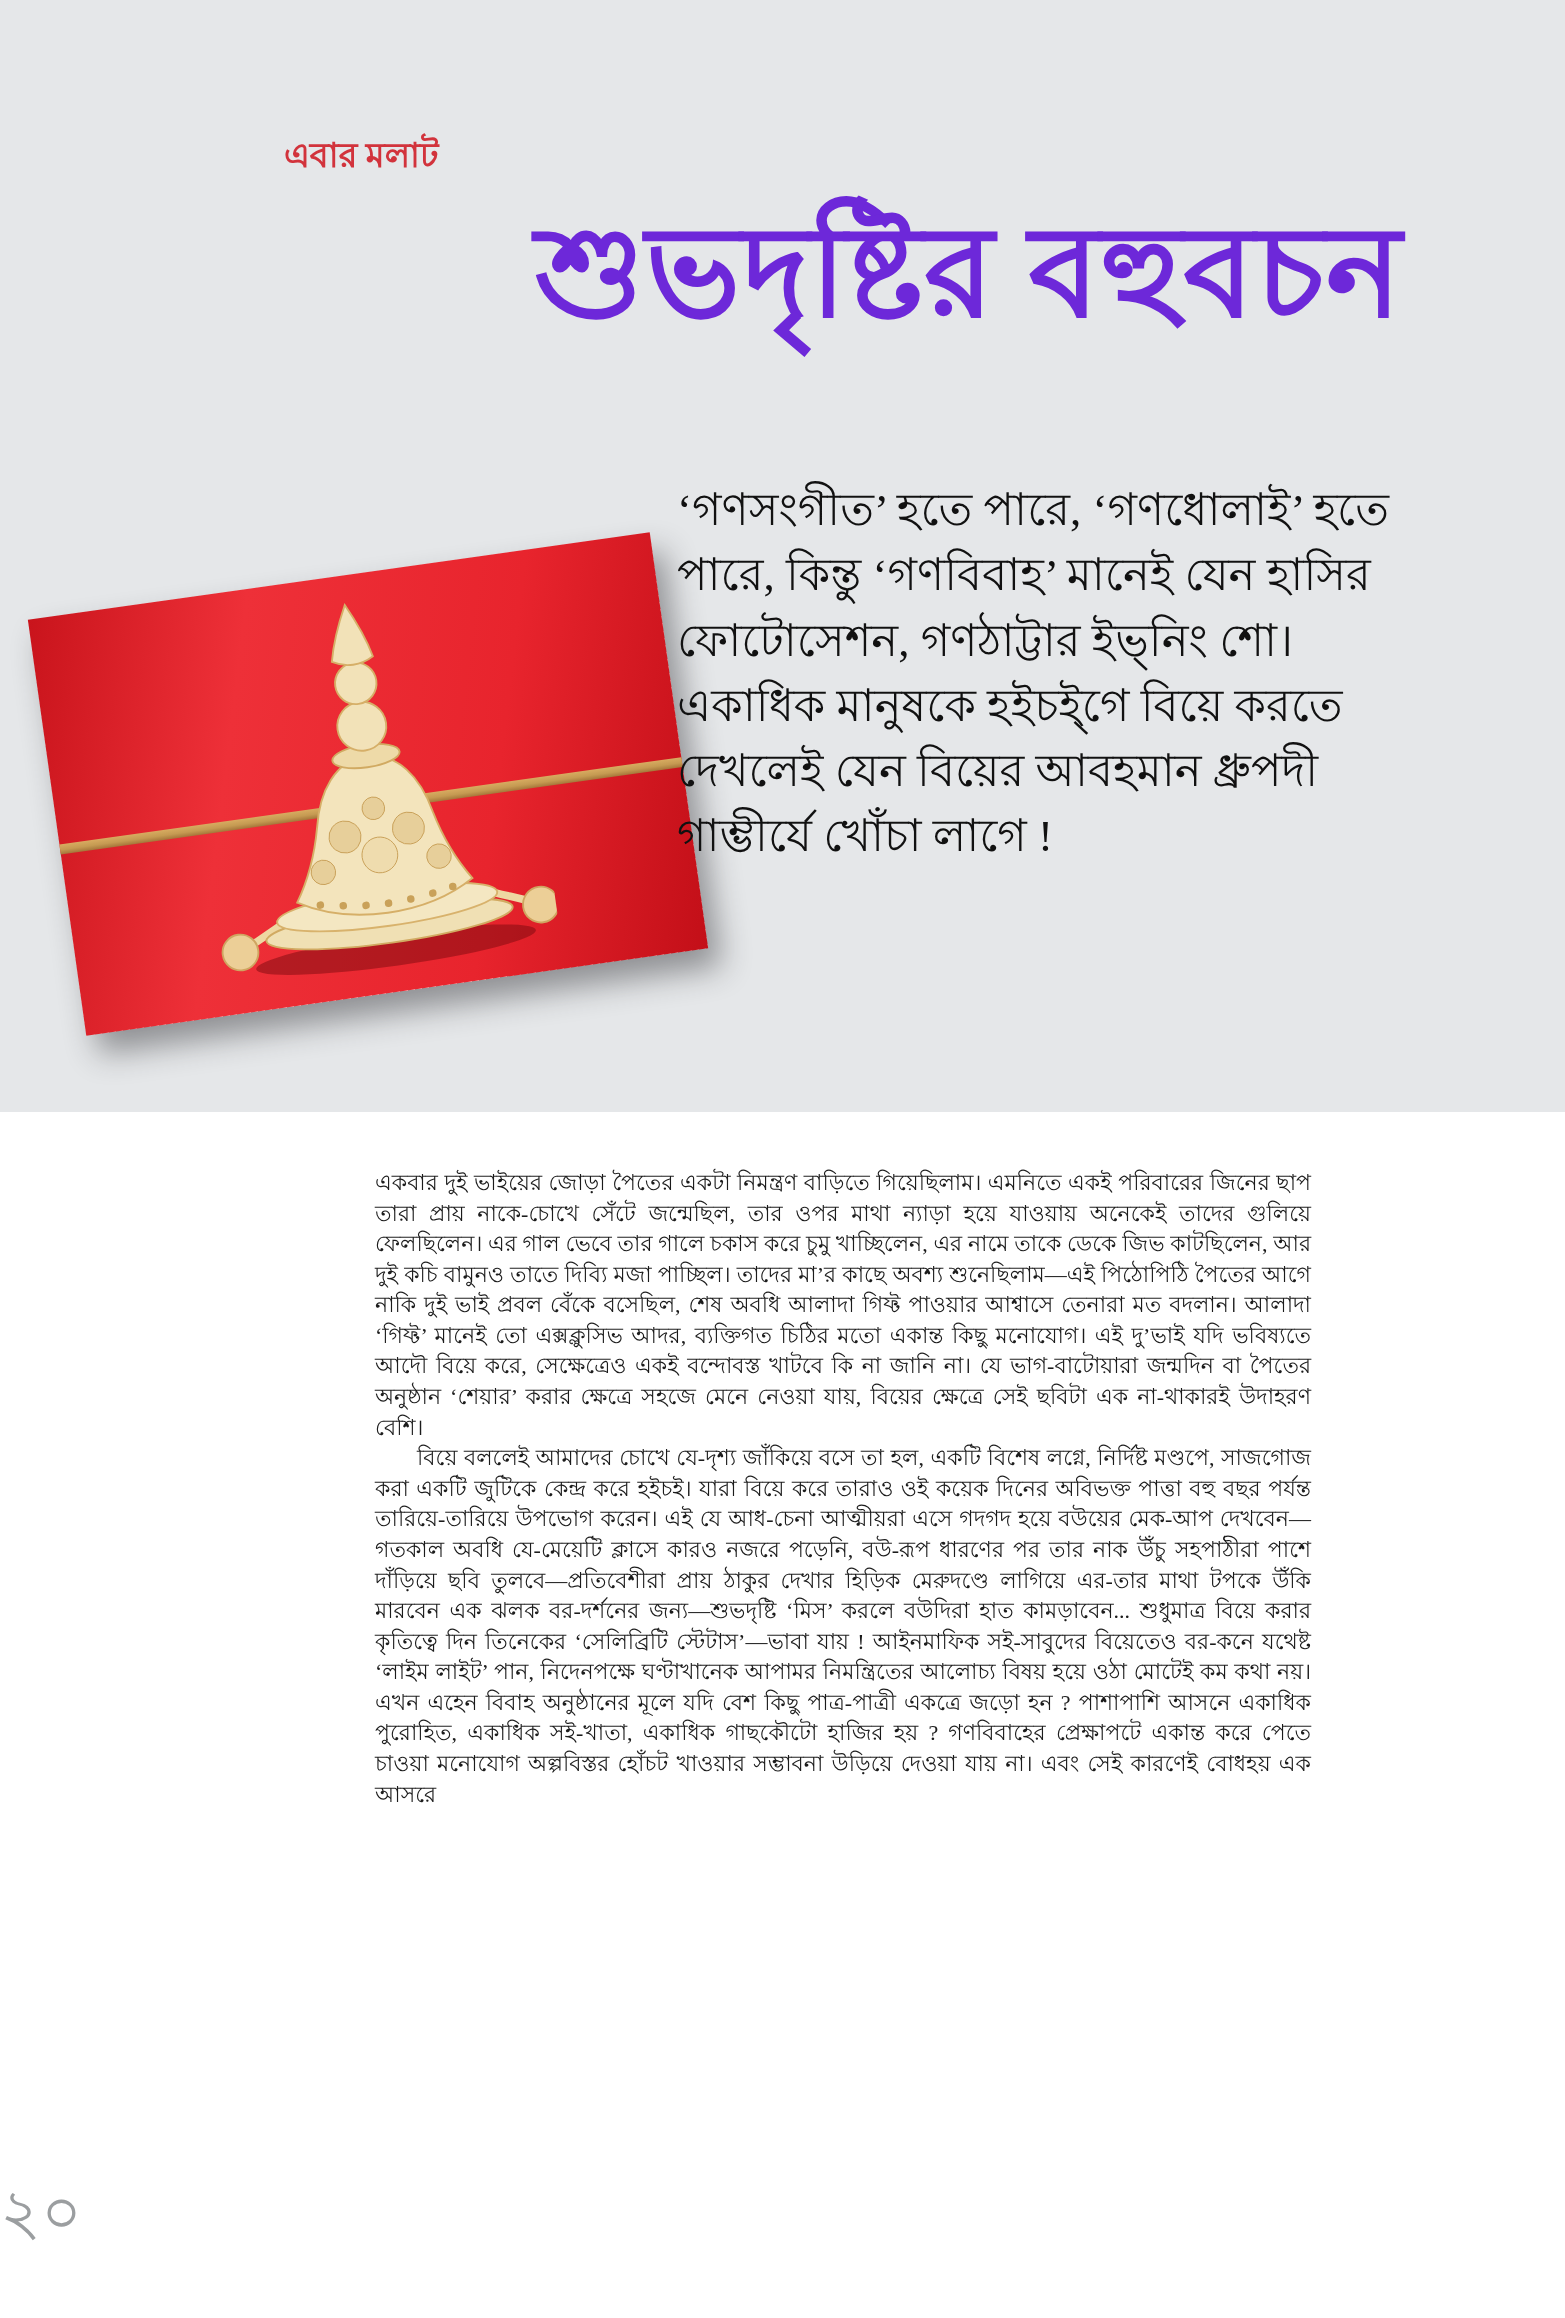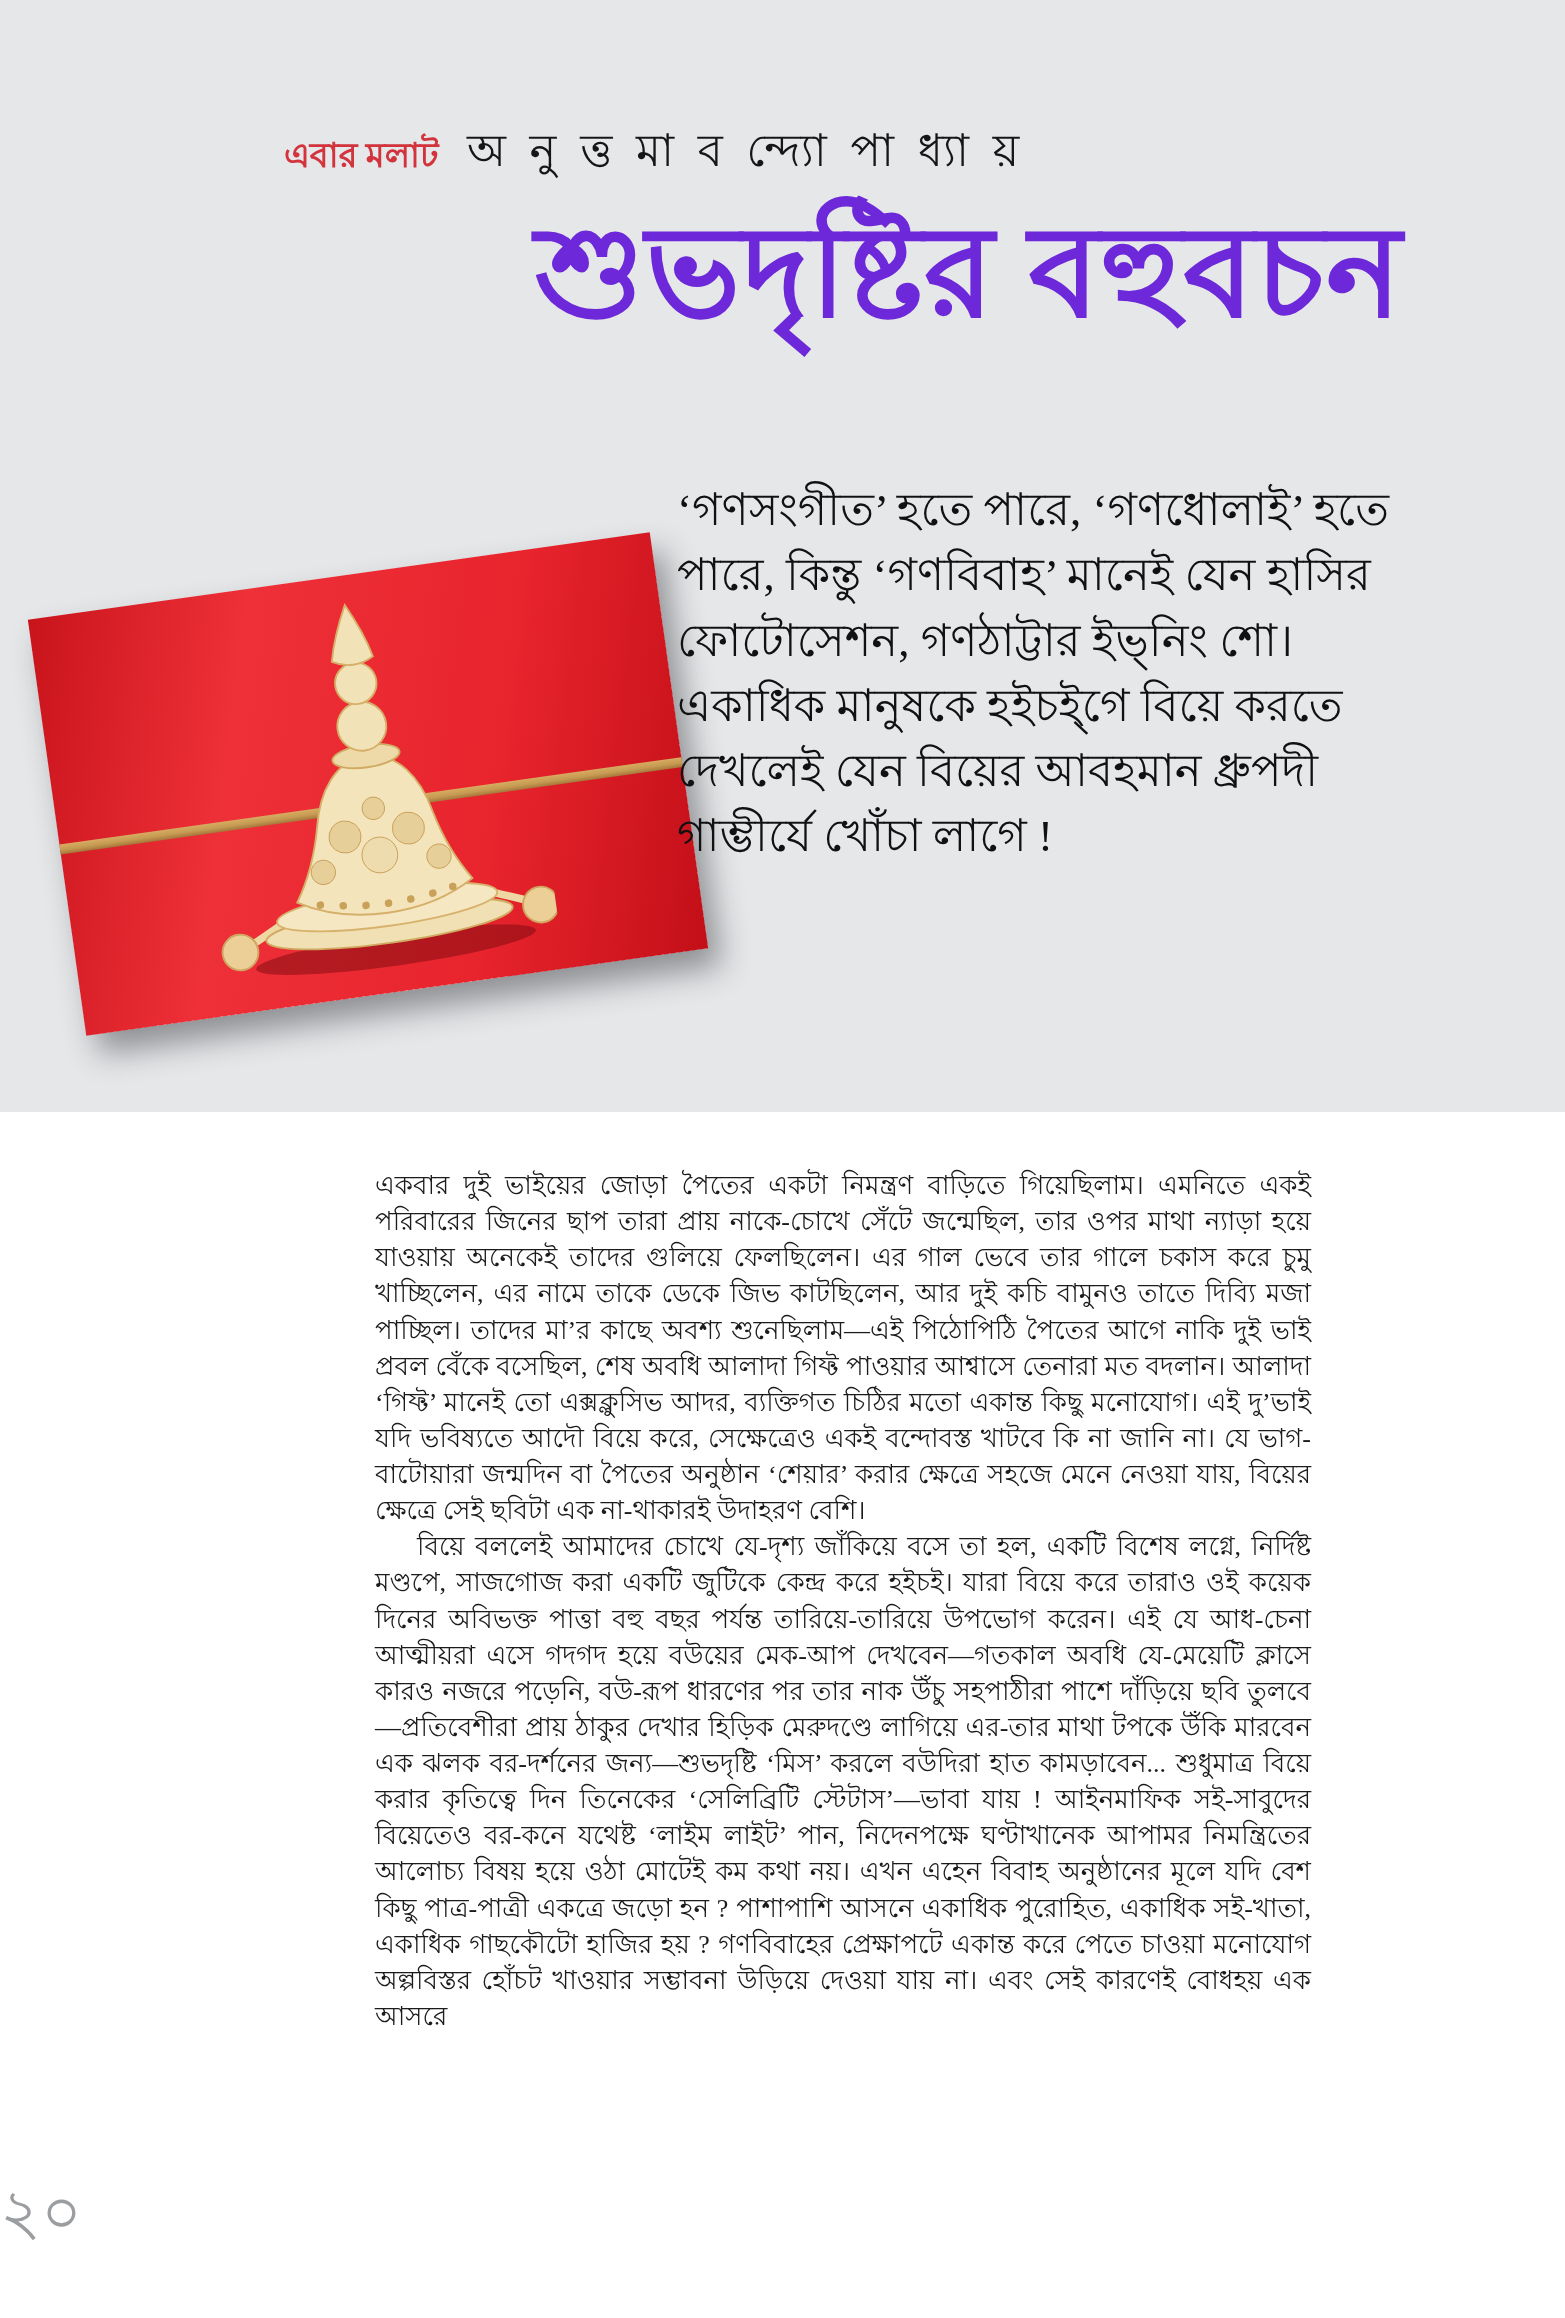--- a/index.html
+++ b/index.html
@@ -52,21 +52,21 @@
 
   
   .standfirst {
     position:absolute; left:677px; top:478px; width:730px;
     font-size:45px; line-height:1.45; color:#111111;
   }
 
   
   .body-text {
     position:absolute; left:375px; top:1168px; width:936px;
-    font-size:26px; line-height:1.39; text-align:justify;
+    font-size:22px; line-height:1.39; text-align:justify;
     color:var(--text-black,#1b1b1b);
   }
   .body-text p { margin:0; }
   .body-text p + p { text-indent:42px; }
 
   
   .footer-name {
     position:absolute; left:0; top:2134px; width:100%;
     text-align:center; font-size:28px; color:#232323;
   }
@@ -77,21 +77,20 @@
   }
 </style>
 </head>
 <body>
 
 <div class="page">
 
   <div class="hero">
 
     <div class="kicker">এবার মলাট</div>
-    <div class="author">অ নু ত্ত মা  ব ন্দ্যো পা ধ্যা য়</div>
     <div class="headline">শুভদৃষ্টির বহুবচন</div>
 
     <div class="photo">
       <div class="stripe"></div>
       <svg class="crown-svg" viewBox="0 0 360 400" aria-hidden="true">
 
         <ellipse cx="185" cy="378" rx="150" ry="17" fill="rgba(110,6,10,0.45)"></ellipse>
 
         <path d="M78,330 C55,342 38,350 26,356" stroke="#eed7a2" stroke-width="8" fill="none"></path>
         <circle cx="21" cy="358" r="19" fill="#eccf97" stroke="#cfa561" stroke-width="2"></circle>

